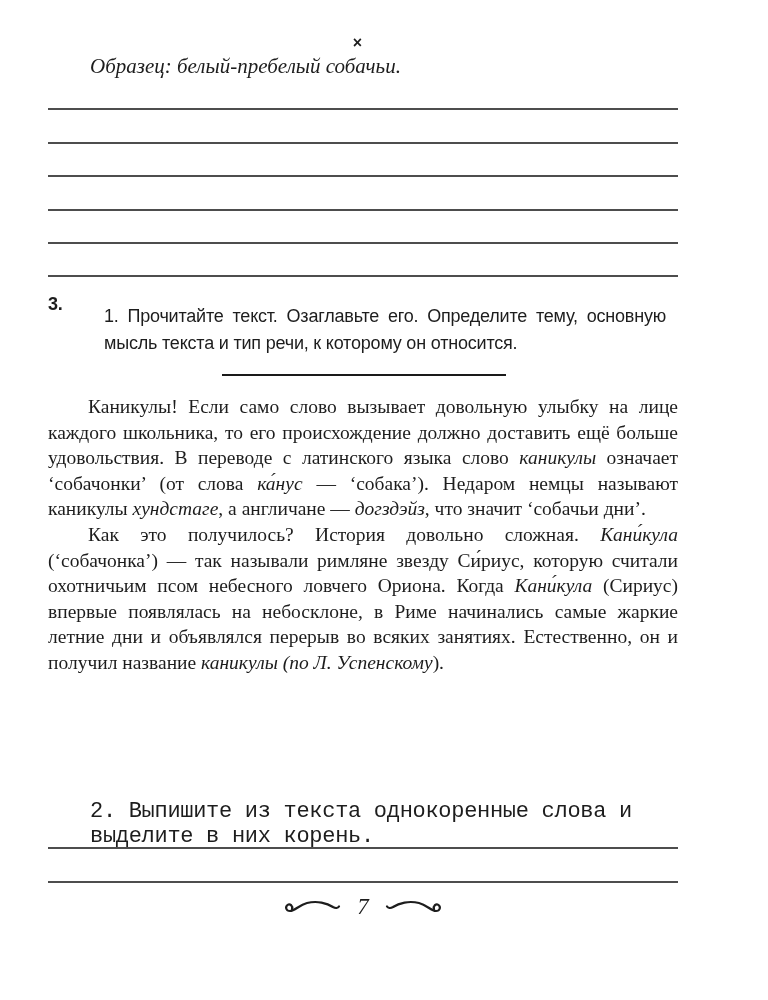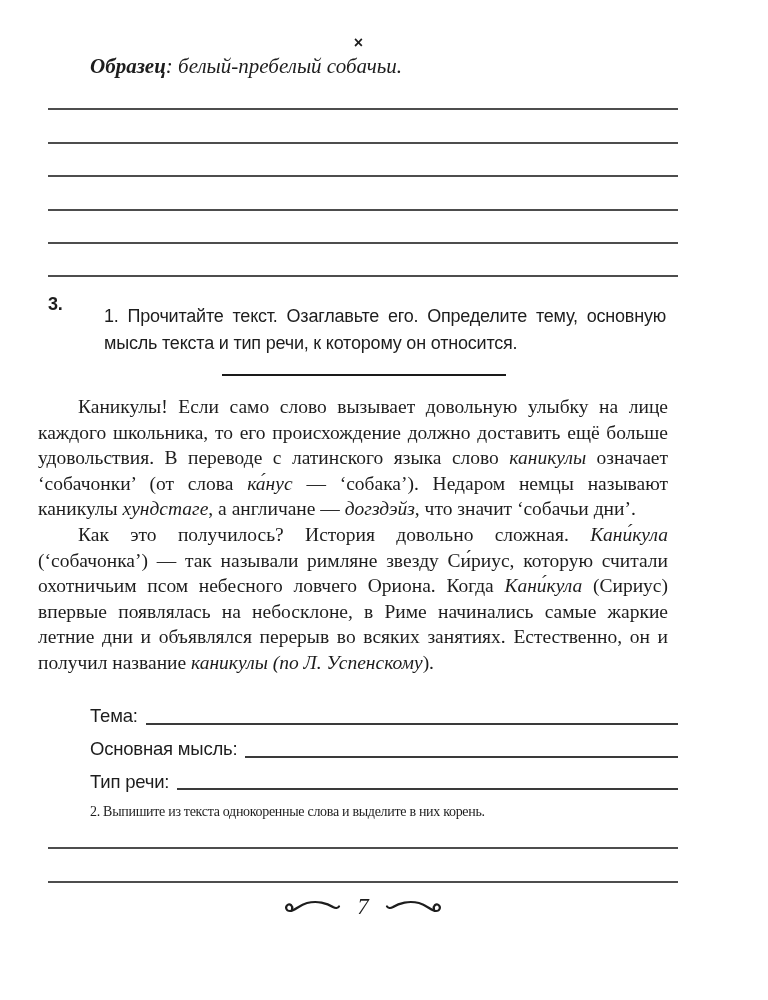--- a/index.html
+++ b/index.html
@@ -14,21 +14,21 @@
   
   .sample {
     position: absolute;
     top: 54px;
     left: 90px;
     font-family: "Liberation Serif", "DejaVu Serif", serif;
     font-style: italic;
     font-size: 21px;
     white-space: nowrap;
   }
-  .sample-label { font-weight: bold; }
+  .sample-label { font-weight: normal; }
   .marked-word { position: relative; display: inline-block; }
   .x-mark {
     position: absolute;
     top: -19px;
     left: 42%;
     transform: translateX(-50%);
     font-style: normal;
     font-family: "Liberation Sans", "DejaVu Sans", sans-serif;
     font-size: 16px;
     font-weight: bold;
@@ -62,21 +62,21 @@
   .instruction { flex: 1; margin: 12px; text-align: justify; }
   
   .title-line {
     position: absolute;
     top: 374px; left: 222px; width: 284px;
     border-top: 2px solid #1a1a1a;
   }
   
   .text-block {
     position: absolute;
-    top: 394px; left: 38px; width: 630px;
+    top: 394px; left: 48px; width: 630px;
     font-family: "Liberation Serif", "DejaVu Serif", serif;
     font-size: 19.5px;
     line-height: 25.6px;
   }
   .text-block p {
     margin: 0;
     text-align: justify;
     text-indent: 40px;
   }
   .it { font-style: italic; }
@@ -89,22 +89,22 @@
     letter-spacing: -0.2px;
   }
   .form-row { display: flex; align-items: flex-end; height: 32.8px; }
   .form-label { white-space: nowrap; padding-right: 8px; line-height: 1.1; }
   .form-line { flex: 1; border-bottom: 2px solid #3a3a3a; margin-bottom: 2px; }
   
   .task2 {
     position: absolute;
     top: 799px; left: 90px; width: 588px;
     margin: 0;
-    font-family: Liberation Serif, serif;
-    font-size: 14px;
+    font-family: Liberation Mono, monospace;
+    font-size: 22px;
     letter-spacing: -0.3px;
     line-height: 25px;
   }
   
   .footer {
     position: absolute;
     top: 894px; left: 48px; width: 630px;
     display: flex;
     align-items: center;
     justify-content: center;
@@ -142,34 +142,20 @@
     <p class="instruction">1. Прочитайте текст. Озаглавьте его. Определите тему, основную мысль текста и тип речи, к которому он относится.</p>
   </div>
 
   <div class="title-line"></div>
 
   <div class="text-block">
     <p><span>Каникулы! Если само слово вызывает довольную улыбку на лице каждого школьника, то его происхождение должно доставить ещё больше удовольствия. В переводе с латинского языка слово </span><span class="it">каникулы</span><span> означает ‘собачонки’ (от слова </span><span class="it">ка́нус</span><span> — ‘собака’). Недаром немцы называют каникулы </span><span class="it">хундстаге</span><span>, а англичане — </span><span class="it">догздэйз</span><span>, что значит ‘собачьи дни’.</span></p>
     <p><span>Как это получилось? История довольно сложная. </span><span class="it">Кани́кула</span><span> (‘собачонка’) — так называли римляне звезду Си́риус, которую считали охотничьим псом небесного ловчего Ориона. Когда </span><span class="it">Кани́кула</span><span> (Сириус) впервые появлялась на небосклоне, в Риме начинались самые жаркие летние дни и объявлялся перерыв во всяких занятиях. Естественно, он и получил название </span><span class="it">каникулы (по Л. Успенскому</span><span>).</span></p>
   </div>
 
-  <div class="answer-form">
-    <div class="form-row">
-      <span class="form-label">Тема:</span>
-      <span class="form-line"></span>
-    </div>
-    <div class="form-row">
-      <span class="form-label">Основная мысль:</span>
-      <span class="form-line"></span>
-    </div>
-    <div class="form-row">
-      <span class="form-label">Тип речи:</span>
-      <span class="form-line"></span>
-    </div>
-  </div>
 
   <p class="task2">2. Выпишите из текста однокоренные слова и выделите в них корень.</p>
 
   <div class="lines-bottom">
       <div class="writing-line"></div>
       <div class="writing-line"></div>
     </div>
 
   <div class="footer">
     <svg class="flourish left" width="58" height="20" viewBox="0 0 58 20" aria-hidden="true">

